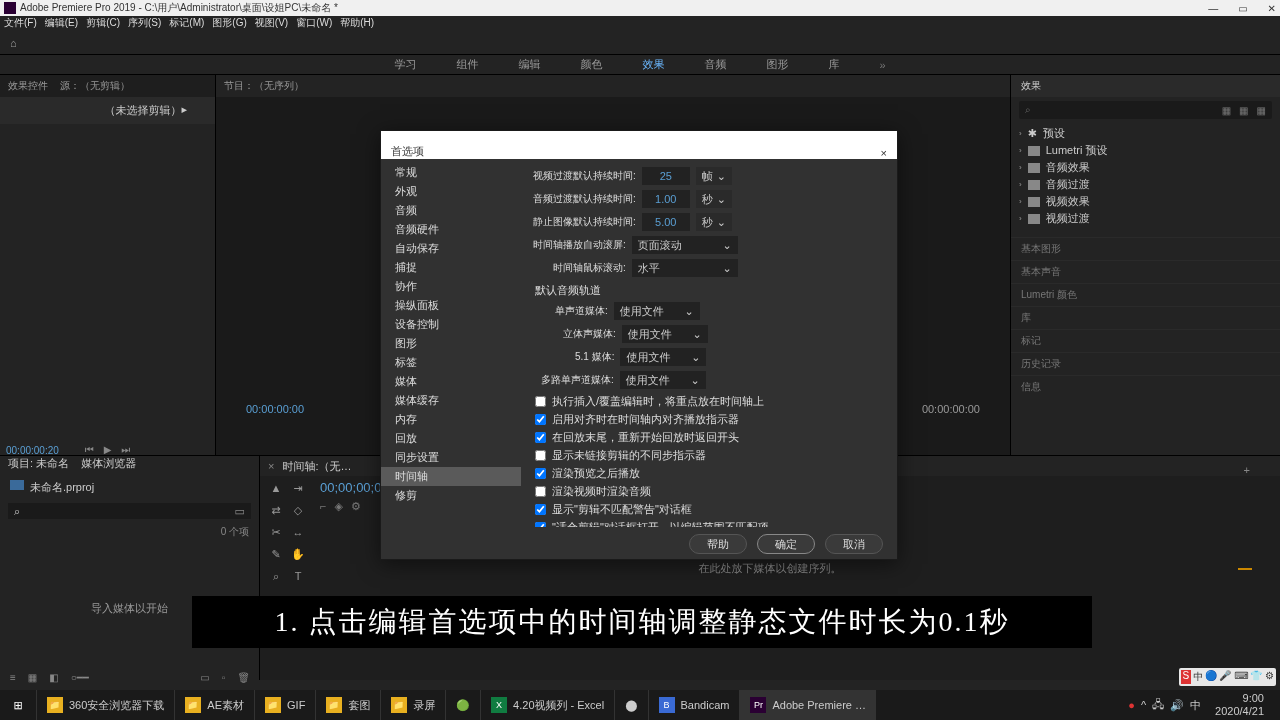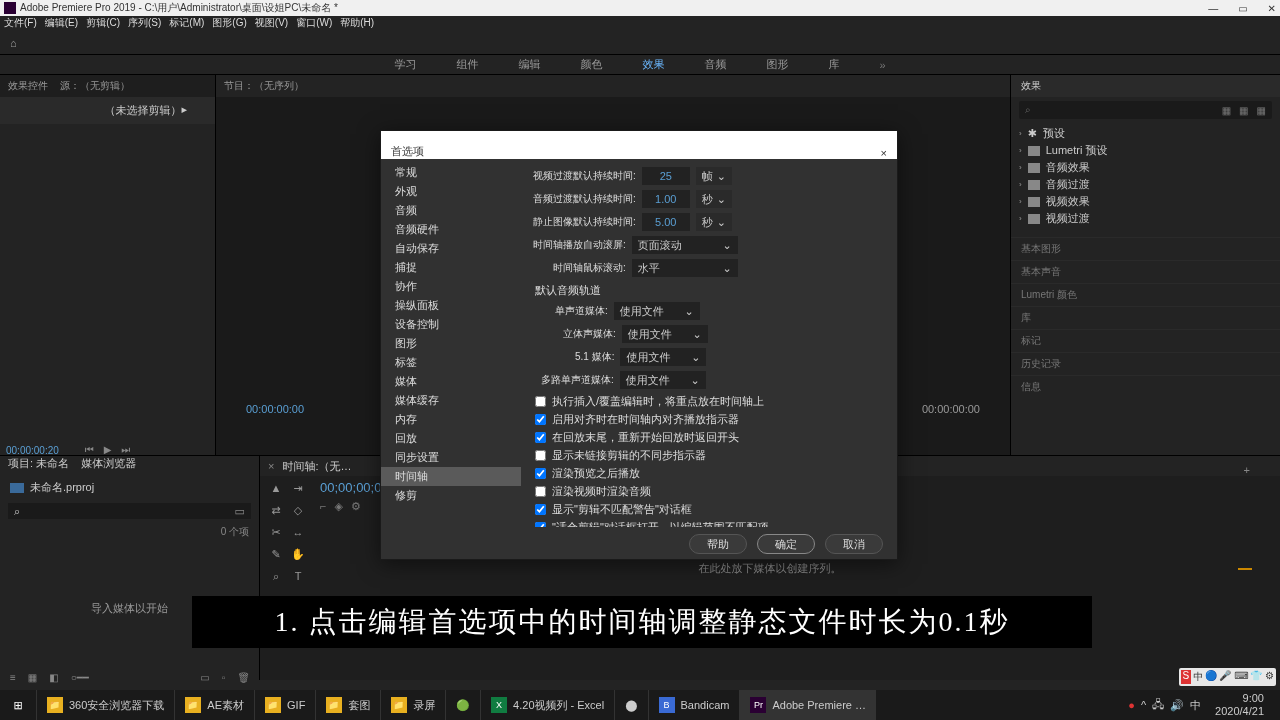--- a/index.html
+++ b/index.html
@@ -33,21 +33,21 @@
 .fx-icons span{color:#777;font-size:10px}
 .fx-tree{padding:2px 8px}
 .fx-item{display:flex;align-items:center;gap:6px;padding:1px 0;color:#ccc;font-size:11px}
 .fx-item .caret{color:#999;font-size:8px}
 .fx-item .folder{width:12px;height:10px;background:#888;display:inline-block}
 .right-props{margin-top:8px}
 .prop-row{padding:4px 10px;color:#777;font-size:10px;border-top:1px solid #2a2a2a}
 .lower{display:flex;height:225px;border-top:1px solid #000}
 .project-panel{width:260px;background:#232323;border-right:1px solid #000}
 .proj-tabs{height:20px;display:flex;padding:0 8px;gap:12px;font-size:10px;color:#999}
-.proj-name{padding:4px 10px;display:flex;align-items:center;gap:6px;font-size:10px}
+.proj-name{padding:4px 10px;display:flex;align-items:flex-start;gap:6px;font-size:10px}
 .proj-icon{width:14px;height:10px;background:#3a6a9a}
 .proj-search{margin:4px 8px;height:16px;background:#1a1a1a;display:flex;align-items:center;justify-content:space-between;padding:0 6px}
 .proj-count{color:#888;font-size:10px}
 .import-hint{text-align:center;margin-top:60px;color:#999;font-size:11px}
 .timeline-panel{flex:1;background:#1e1e1e;position:relative}
 .tl-header{height:20px;display:flex;align-items:center;padding:0 8px;gap:8px;background:#232323}
 .tl-tools{position:absolute;left:8px;top:24px;display:flex;flex-direction:column;gap:6px}
 .tl-tools-row{display:flex;gap:6px}
 .tool-btn{width:16px;height:16px;display:flex;align-items:center;justify-content:center;color:#999;font-size:11px}
 .tl-tc{position:absolute;left:60px;top:24px;color:#5a9fd4;font-size:13px}

